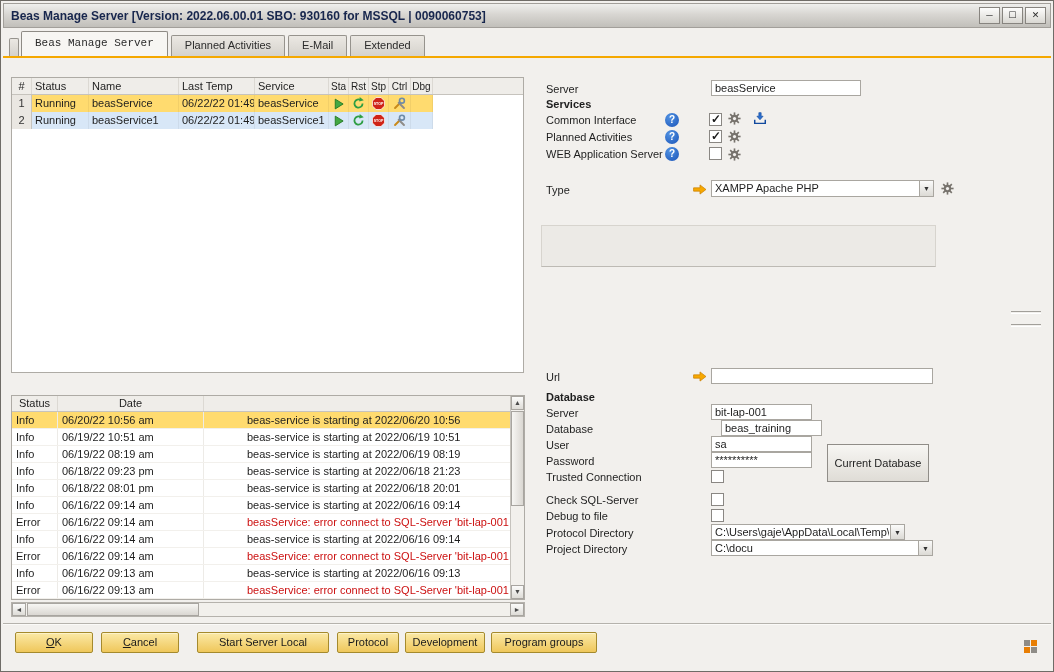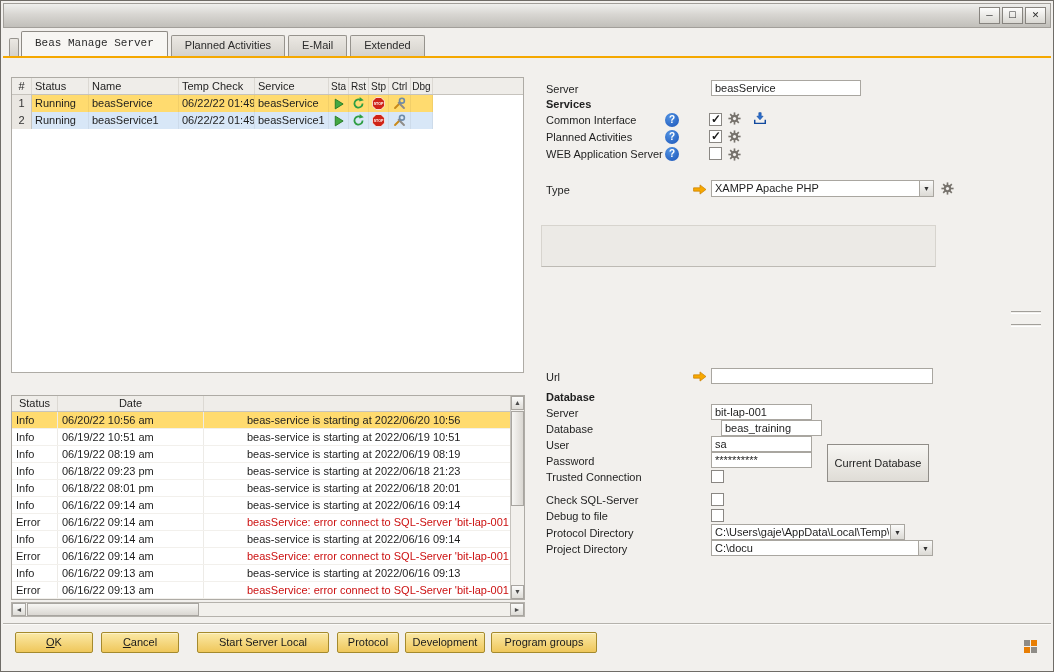--- a/index.html
+++ b/index.html
@@ -119,20 +119,21 @@
           display:grid; grid-template-columns:6px 6px; grid-template-rows:6px 6px; gap:1px; }
   .grip div { width:6px; height:6px; }
   .g-gray{background:#8f8c87;} .g-orange{background:#e87e04;}
 </style>
 </head>
 <body>
 
 <div class="window">
 
   <div class="titlebar">
+    <span class="title">Beas Manage Server [Version: 2022.06.00.01 SBO: 930160 for MSSQL | 0090060753]</span>
     <div class="winbtns">
       <div class="wbtn">─</div>
       <div class="wbtn">☐</div>
       <div class="wbtn">✕</div>
     </div>
   </div>
 
   <div class="tabstrip">
     <div class="tab-stub"></div>
     <div class="tab active">Beas Manage Server</div>
@@ -140,21 +141,21 @@
     <div class="tab">E-Mail</div>
     <div class="tab">Extended</div>
   </div>
   <div class="goldline"></div>
 
   <div class="svc-table">
     <div class="thead">
       <div class="c co-num">#</div>
       <div class="c co-st">Status</div>
       <div class="c co-nm">Name</div>
-      <div class="c co-lc">Temp Check</div>
+      <div class="c co-lc">Last Temp</div>
       <div class="c co-sv">Service</div>
       <div class="c co-i1 ich">Sta</div>
       <div class="c co-i2 ich">Rst</div>
       <div class="c co-i3 ich">Stp</div>
       <div class="c co-i4 ich">Ctrl</div>
       <div class="c co-i5 ich">Dbg</div>
       <div class="c co-fill"></div>
     </div>
 
     <div class="srow sel">

